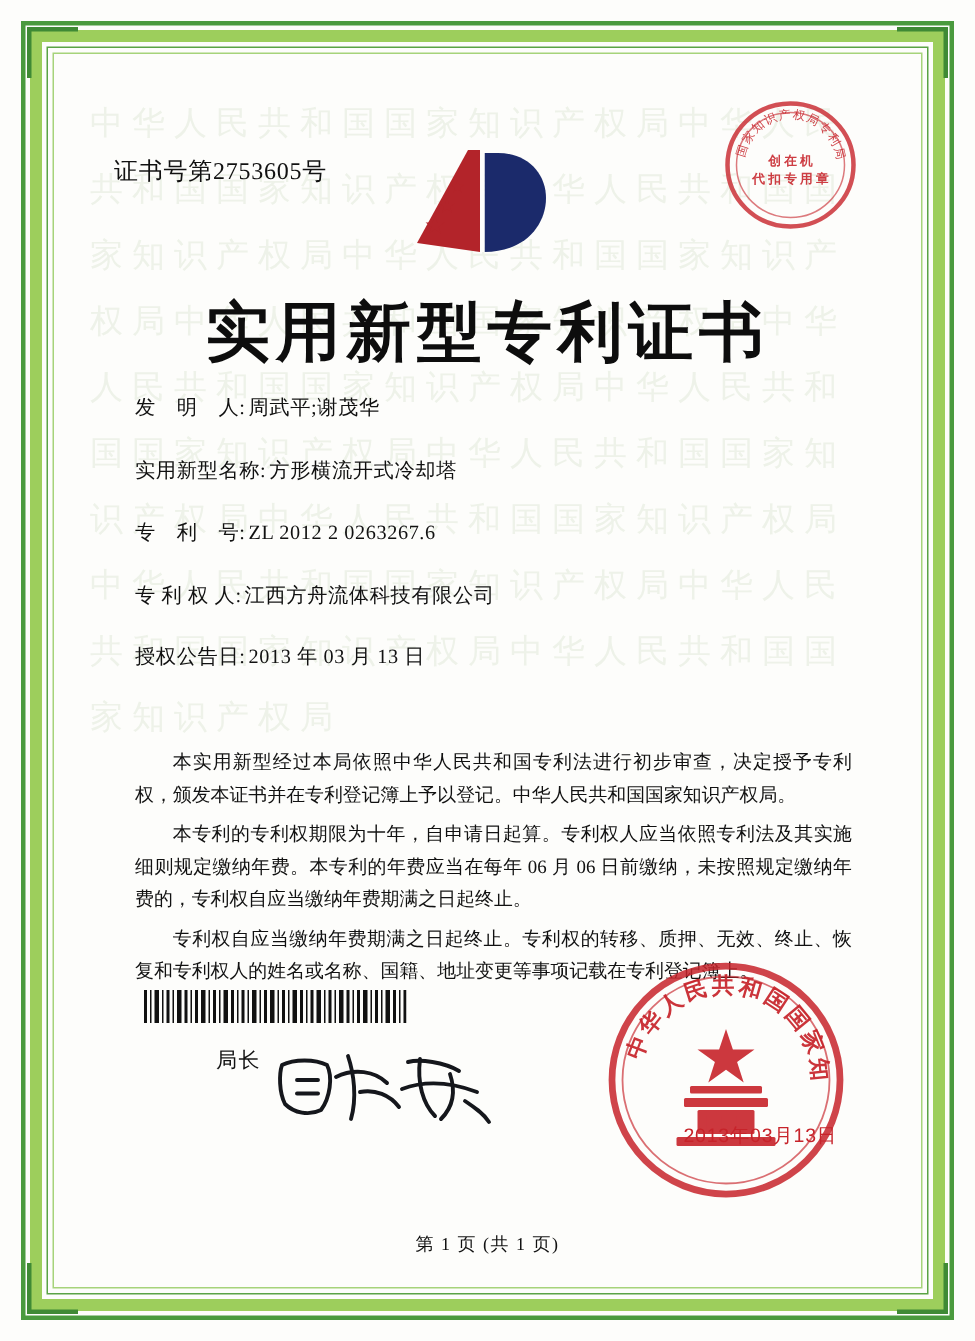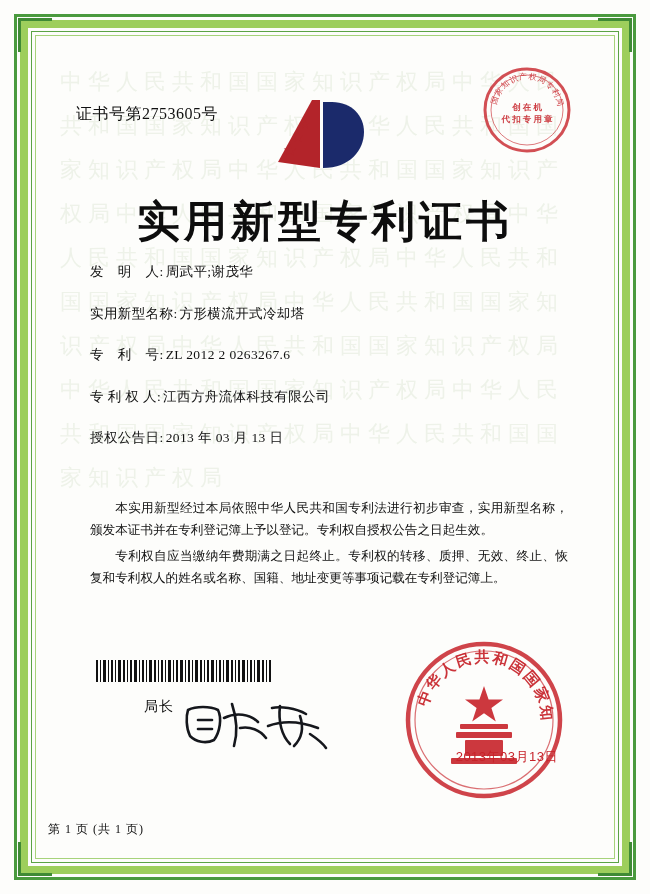--- a/index.html
+++ b/index.html
@@ -223,21 +223,21 @@
     color: #c7232a;
     letter-spacing: 0.5px;
     font-family: "Liberation Sans", sans-serif;
   }
 
   .page-footer {
     position: absolute;
     left: 0;
     right: 0;
     bottom: 8px;
-    text-align: left;
+    text-align: center;
     font-size: 12px;
     color: #111;
     letter-spacing: 1px;
   }
 </style>
 </head>
 <body>
 
 <div id="certificate">
 
@@ -292,21 +292,22 @@
         <span class="field-label">专 利 权 人:</span>
         <span class="field-value">江西方舟流体科技有限公司</span>
       </div>
       <div class="field-row">
         <span class="field-label">授权公告日:</span>
         <span class="field-value">2013 年 03 月 13 日</span>
       </div>
     </div>
 
     <div class="paragraphs">
-      <p>本实用新型经过本局依照中华人民共和国专利法进行初步审查，实用新型名称，颁发本证书并在专利登记簿上予以登记。专利权自授权公告之日起生效。</p>
+      <p>本实用新型经过本局依照中华人民共和国专利法进行初步审查，决定授予专利权，颁发本证书并在专利登记簿上予以登记。中华人民共和国国家知识产权局。</p>
+      <p>本专利的专利权期限为十年，自申请日起算。专利权人应当依照专利法及其实施细则规定缴纳年费。本专利的年费应当在每年 06 月 06 日前缴纳，未按照规定缴纳年费的，专利权自应当缴纳年费期满之日起终止。</p>
       <p>专利权自应当缴纳年费期满之日起终止。专利权的转移、质押、无效、终止、恢复和专利权人的姓名或名称、国籍、地址变更等事项记载在专利登记簿上。</p>
     </div>
 
     <div class="barcode">
       <svg viewBox="0 0 175 22" width="175" height="22" aria-hidden="true">
         <g fill="#111">
           <rect x="0" y="0" width="2" height="22"></rect>
             <rect x="4" y="0" width="1" height="22"></rect>
           <rect x="7" y="0" width="3" height="22"></rect>
             <rect x="12" y="0" width="1" height="22"></rect>

